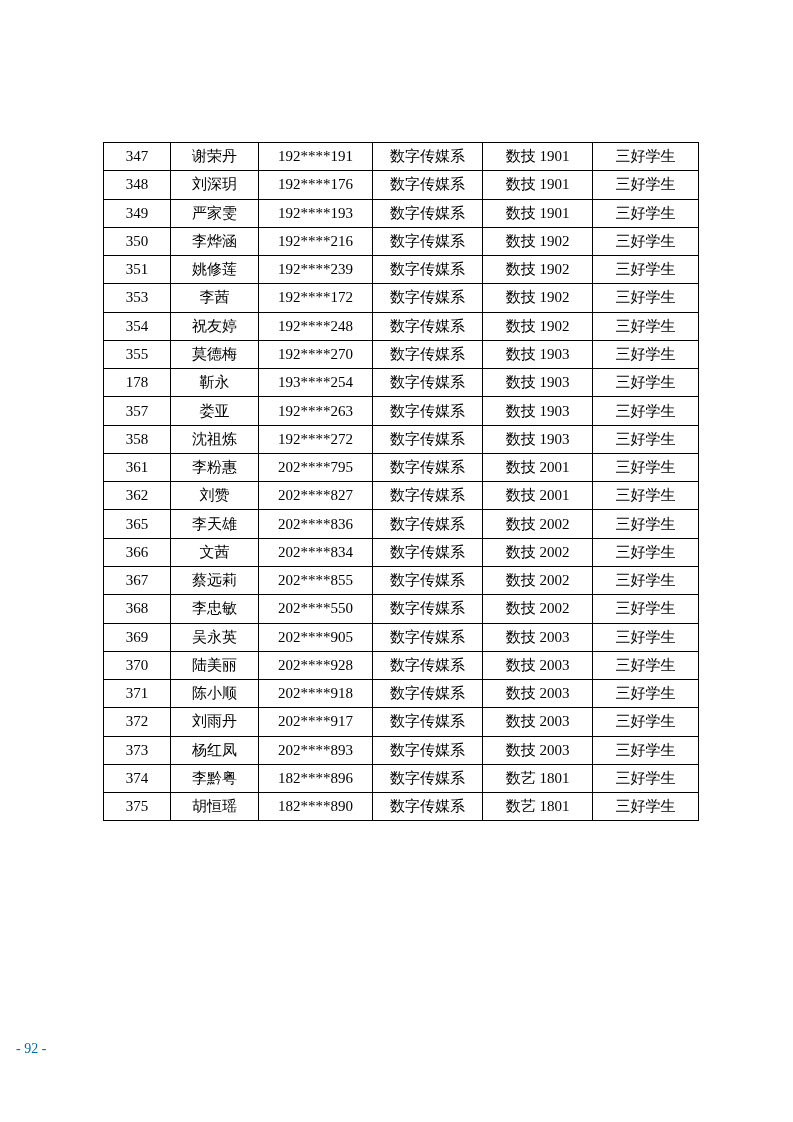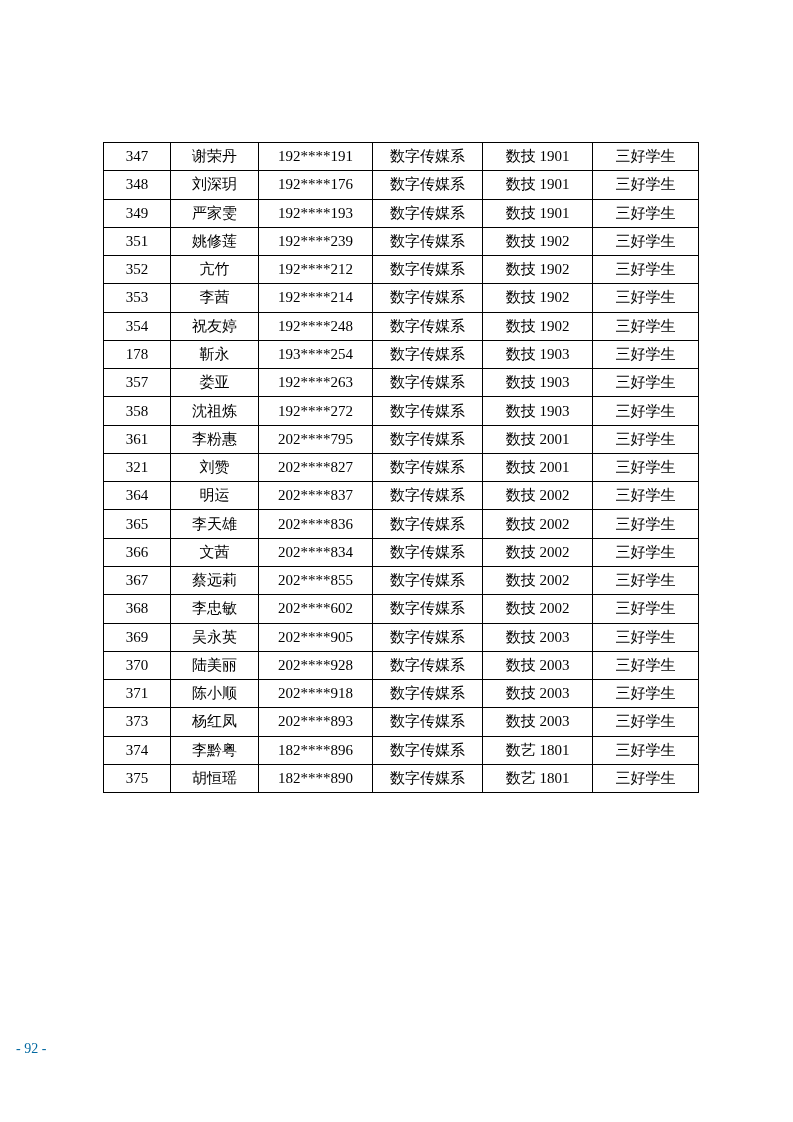--- a/index.html
+++ b/index.html
@@ -84,52 +84,60 @@
         </tr>
         <tr>
           <td>349</td>
           <td>严家雯</td>
           <td>192****193</td>
           <td>数字传媒系</td>
           <td>数技 1901</td>
           <td>三好学生</td>
         </tr>
         <tr>
+          <td>350</td>
+          <td>李烨涵</td>
+          <td>192****216</td>
+          <td>数字传媒系</td>
+          <td>数技 1902</td>
+          <td>三好学生</td>
+        </tr>
+        <tr>
           <td>351</td>
           <td>姚修莲</td>
           <td>192****239</td>
           <td>数字传媒系</td>
           <td>数技 1902</td>
           <td>三好学生</td>
         </tr>
         <tr>
-          <td>352</td>
-          <td>亢竹</td>
-          <td>192****212</td>
-          <td>数字传媒系</td>
-          <td>数技 1902</td>
-          <td>三好学生</td>
-        </tr>
-        <tr>
           <td>353</td>
           <td>李茜</td>
-          <td>192****214</td>
+          <td>192****172</td>
           <td>数字传媒系</td>
           <td>数技 1902</td>
           <td>三好学生</td>
         </tr>
         <tr>
           <td>354</td>
           <td>祝友婷</td>
           <td>192****248</td>
           <td>数字传媒系</td>
           <td>数技 1902</td>
           <td>三好学生</td>
         </tr>
         <tr>
+          <td>355</td>
+          <td>莫德梅</td>
+          <td>192****270</td>
+          <td>数字传媒系</td>
+          <td>数技 1903</td>
+          <td>三好学生</td>
+        </tr>
+        <tr>
           <td>178</td>
           <td>靳永</td>
           <td>193****254</td>
           <td>数字传媒系</td>
           <td>数技 1903</td>
           <td>三好学生</td>
         </tr>
         <tr>
           <td>357</td>
           <td>娄亚</td>
@@ -148,33 +156,25 @@
         </tr>
         <tr>
           <td>361</td>
           <td>李粉惠</td>
           <td>202****795</td>
           <td>数字传媒系</td>
           <td>数技 2001</td>
           <td>三好学生</td>
         </tr>
         <tr>
-          <td>321</td>
+          <td>362</td>
           <td>刘赞</td>
           <td>202****827</td>
           <td>数字传媒系</td>
           <td>数技 2001</td>
-          <td>三好学生</td>
-        </tr>
-        <tr>
-          <td>364</td>
-          <td>明运</td>
-          <td>202****837</td>
-          <td>数字传媒系</td>
-          <td>数技 2002</td>
           <td>三好学生</td>
         </tr>
         <tr>
           <td>365</td>
           <td>李天雄</td>
           <td>202****836</td>
           <td>数字传媒系</td>
           <td>数技 2002</td>
           <td>三好学生</td>
         </tr>
@@ -190,21 +190,21 @@
           <td>367</td>
           <td>蔡远莉</td>
           <td>202****855</td>
           <td>数字传媒系</td>
           <td>数技 2002</td>
           <td>三好学生</td>
         </tr>
         <tr>
           <td>368</td>
           <td>李忠敏</td>
-          <td>202****602</td>
+          <td>202****550</td>
           <td>数字传媒系</td>
           <td>数技 2002</td>
           <td>三好学生</td>
         </tr>
         <tr>
           <td>369</td>
           <td>吴永英</td>
           <td>202****905</td>
           <td>数字传媒系</td>
           <td>数技 2003</td>
@@ -220,20 +220,28 @@
         </tr>
         <tr>
           <td>371</td>
           <td>陈小顺</td>
           <td>202****918</td>
           <td>数字传媒系</td>
           <td>数技 2003</td>
           <td>三好学生</td>
         </tr>
         <tr>
+          <td>372</td>
+          <td>刘雨丹</td>
+          <td>202****917</td>
+          <td>数字传媒系</td>
+          <td>数技 2003</td>
+          <td>三好学生</td>
+        </tr>
+        <tr>
           <td>373</td>
           <td>杨红凤</td>
           <td>202****893</td>
           <td>数字传媒系</td>
           <td>数技 2003</td>
           <td>三好学生</td>
         </tr>
         <tr>
           <td>374</td>
           <td>李黔粤</td>

